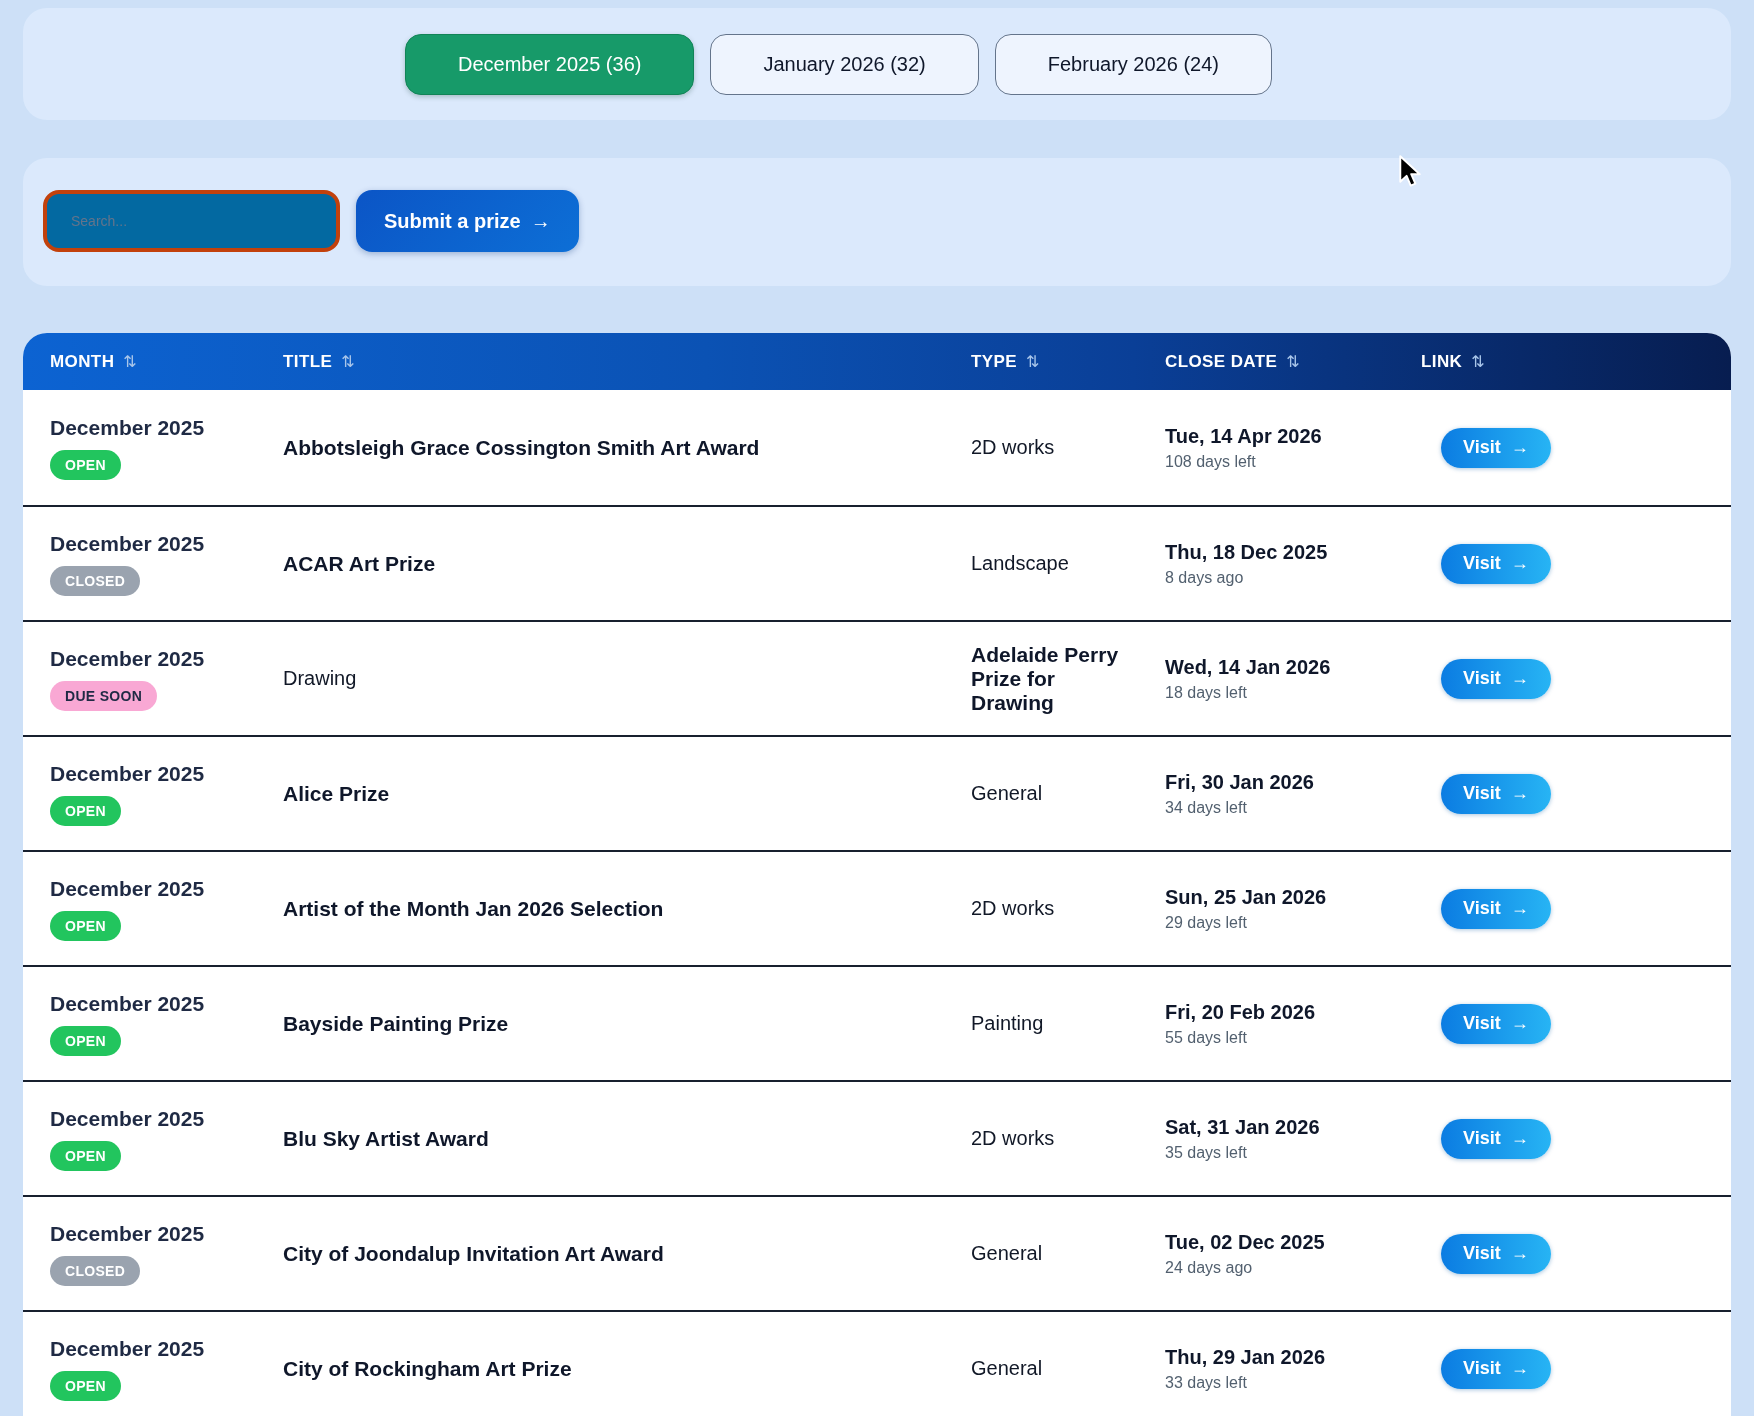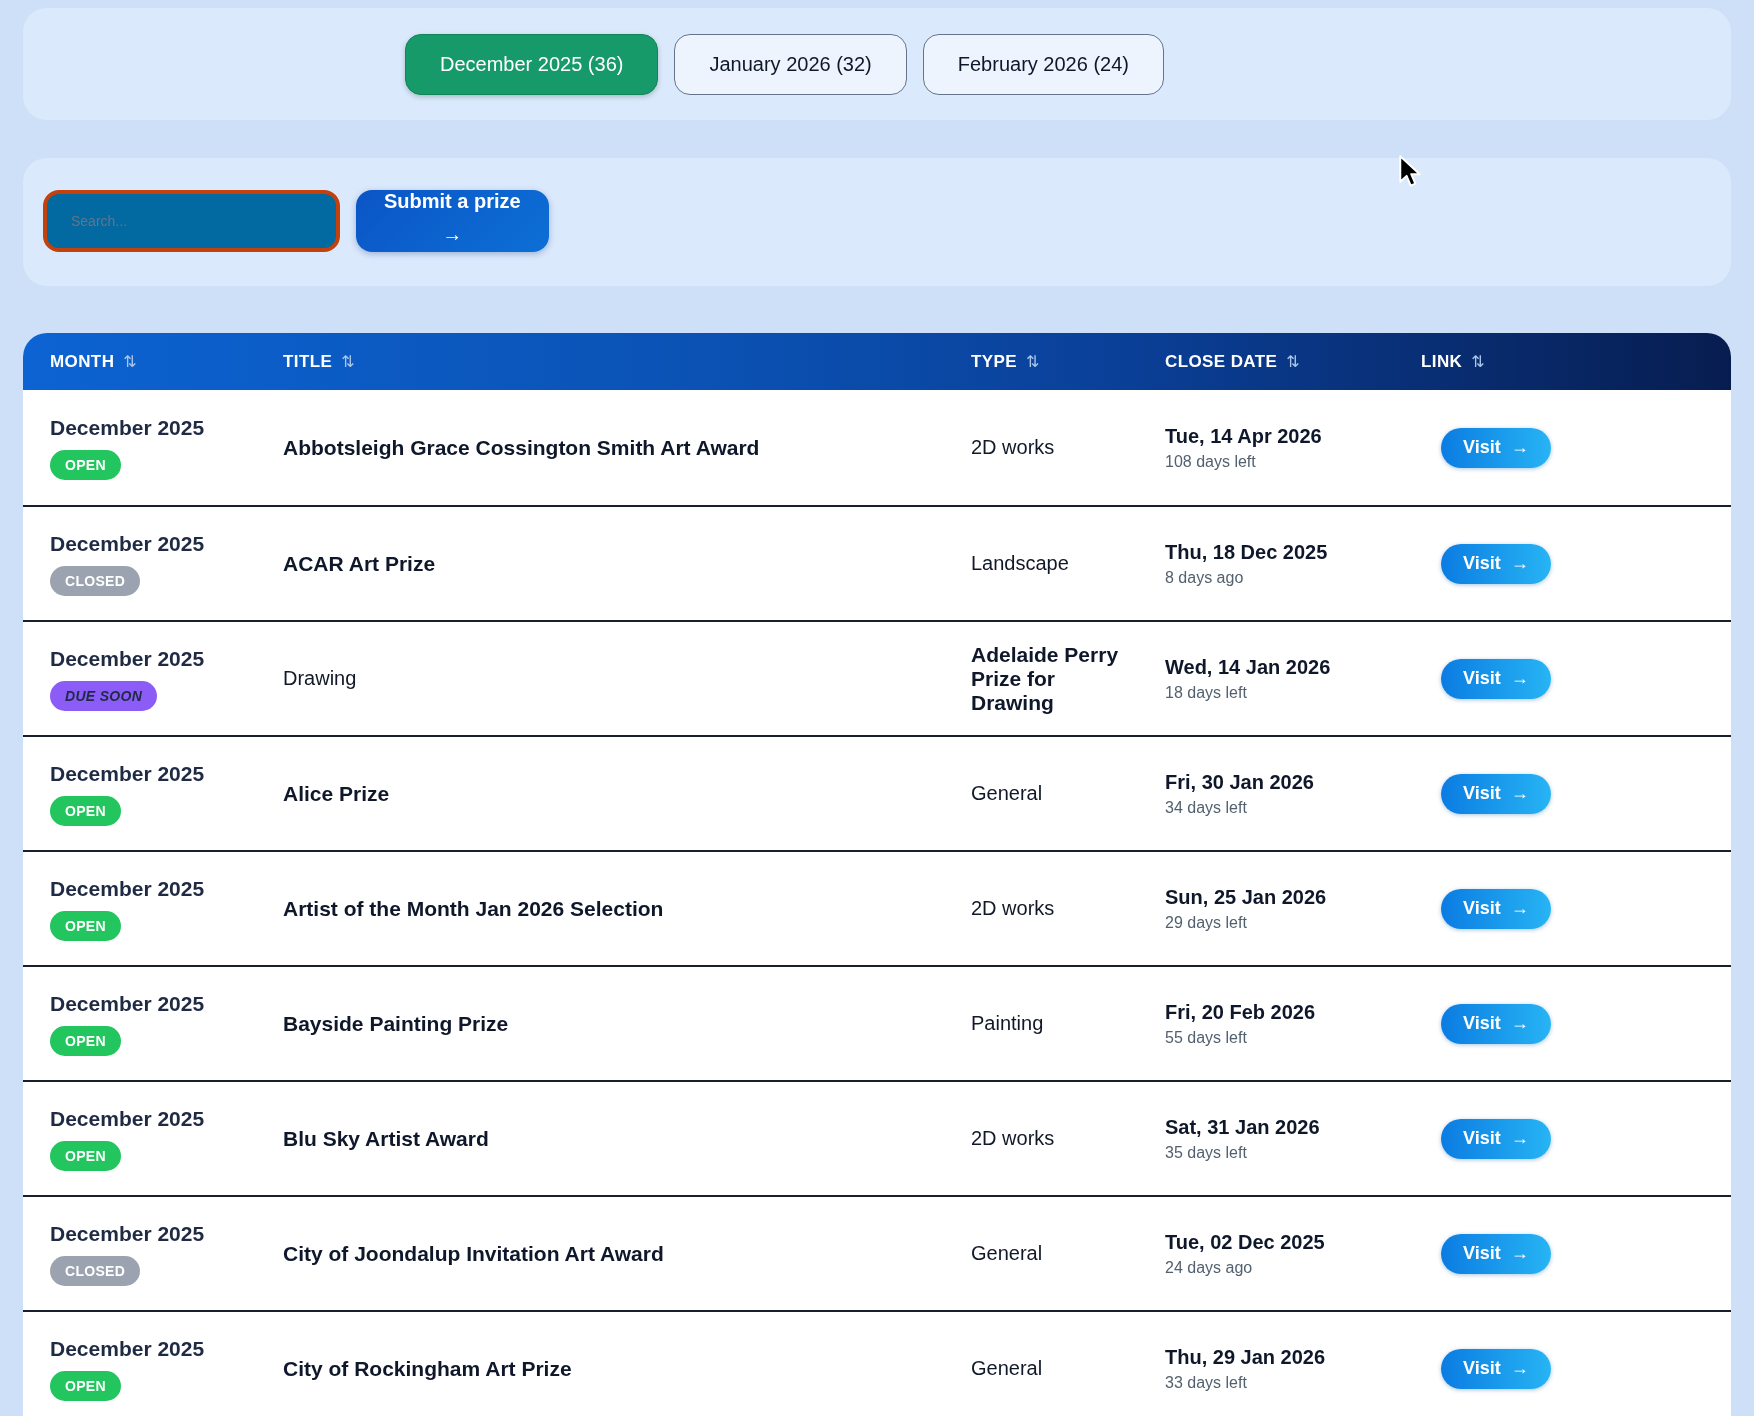--- a/index.html
+++ b/index.html
@@ -9,21 +9,21 @@
     font-family:"Liberation Sans", sans-serif;
     position:relative;
   }
   .panel {
     position:absolute; left:23px; width:1708px;
     background:#dbe9fc; border-radius:24px;
   }
   .filter-panel { top:8px; height:112px; }
   .filter-row { position:absolute; left:382px; top:26px; display:flex; gap:16px; }
   .month-btn {
-    height:61px; padding:0 34px; border-radius:16px;
+    height:61px; padding:0 52px; border-radius:16px;
     background:#eef4fe; border:1.5px solid #64748b;
     font-family:inherit; font-size:20px; color:#0f172a; cursor:pointer;
     white-space:nowrap;
   }
   .month-btn.active {
     background:#179a69; border:1.5px solid #128457; color:#ffffff;
     box-shadow:0 2px 5px rgba(10,60,40,.25);
   }
   .search-panel { top:158px; height:128px; }
   .search-input {
@@ -32,21 +32,20 @@
     font-family:inherit; font-size:14px; color:#0f172a; padding:0 24px; outline:none;
   }
   .search-input::placeholder { color:#64748b; }
   .submit-btn {
     position:absolute; left:333px; top:32px; height:62px; padding:0 28px;
     border:none; border-radius:16px;
     background:linear-gradient(135deg,#0b55c6 0%,#0d6fd6 100%);
     color:#ffffff; font-family:inherit; font-size:20px; font-weight:700;
     cursor:pointer; display:flex; align-items:center; gap:10px;
     box-shadow:0 2px 6px rgba(8,50,120,.3);
-    flex-direction:column;
   }
   .table-wrap {
     position:absolute; left:23px; top:333px; width:1708px;
     border-radius:24px 24px 0 0; overflow:hidden; background:#ffffff;
   }
   .thead {
     height:57px;
     background:linear-gradient(90deg,#0c63d2 0%,#0b52b4 40%,#0a3f97 65%,#071d50 100%);
     display:grid; grid-template-columns:233px 688px 194px 256px 1fr;
     align-items:center; padding-left:27px;
@@ -65,21 +64,21 @@
   .row:first-child { border-top:none; }
   .cell { display:flex; align-items:center; }
   .cell-month { flex-direction:column; align-items:flex-start; justify-content:center; gap:10px; }
   .month-label { font-size:21px; font-weight:700; color:#1f2a44; }
   .badge {
     display:inline-block; padding:7px 15px; border-radius:999px;
     font-size:14px; font-weight:800; letter-spacing:.3px; color:#ffffff;
   }
   .badge--open { background:#22c55e; }
   .badge--closed { background:#9aa3af; }
-  .badge--due-soon { background:#8b5cf6; color:#1f2a44;font-style:italic; }
+  .badge--due-soon { background:#f9a8d4; color:#1f2a44; }
   .prize-title { font-size:21px; font-weight:700; color:#0f172a; padding-right:30px; }
   .prize-type { font-size:20px; color:#111827; }
   .cell-date { flex-direction:column; align-items:flex-start; justify-content:center; gap:5px; }
   .close-date { font-size:20px; font-weight:600; color:#0f172a; }
   .days-note { font-size:16px; color:#52606f; }
   .visit-btn {
     height:40px; padding:0 22px; border:none; border-radius:999px;
     background:linear-gradient(90deg,#0b7ce2 0%,#27b4f4 100%);
     color:#ffffff; font-family:inherit; font-size:18px; font-weight:700;
     cursor:pointer; display:flex; align-items:center; gap:10px;

